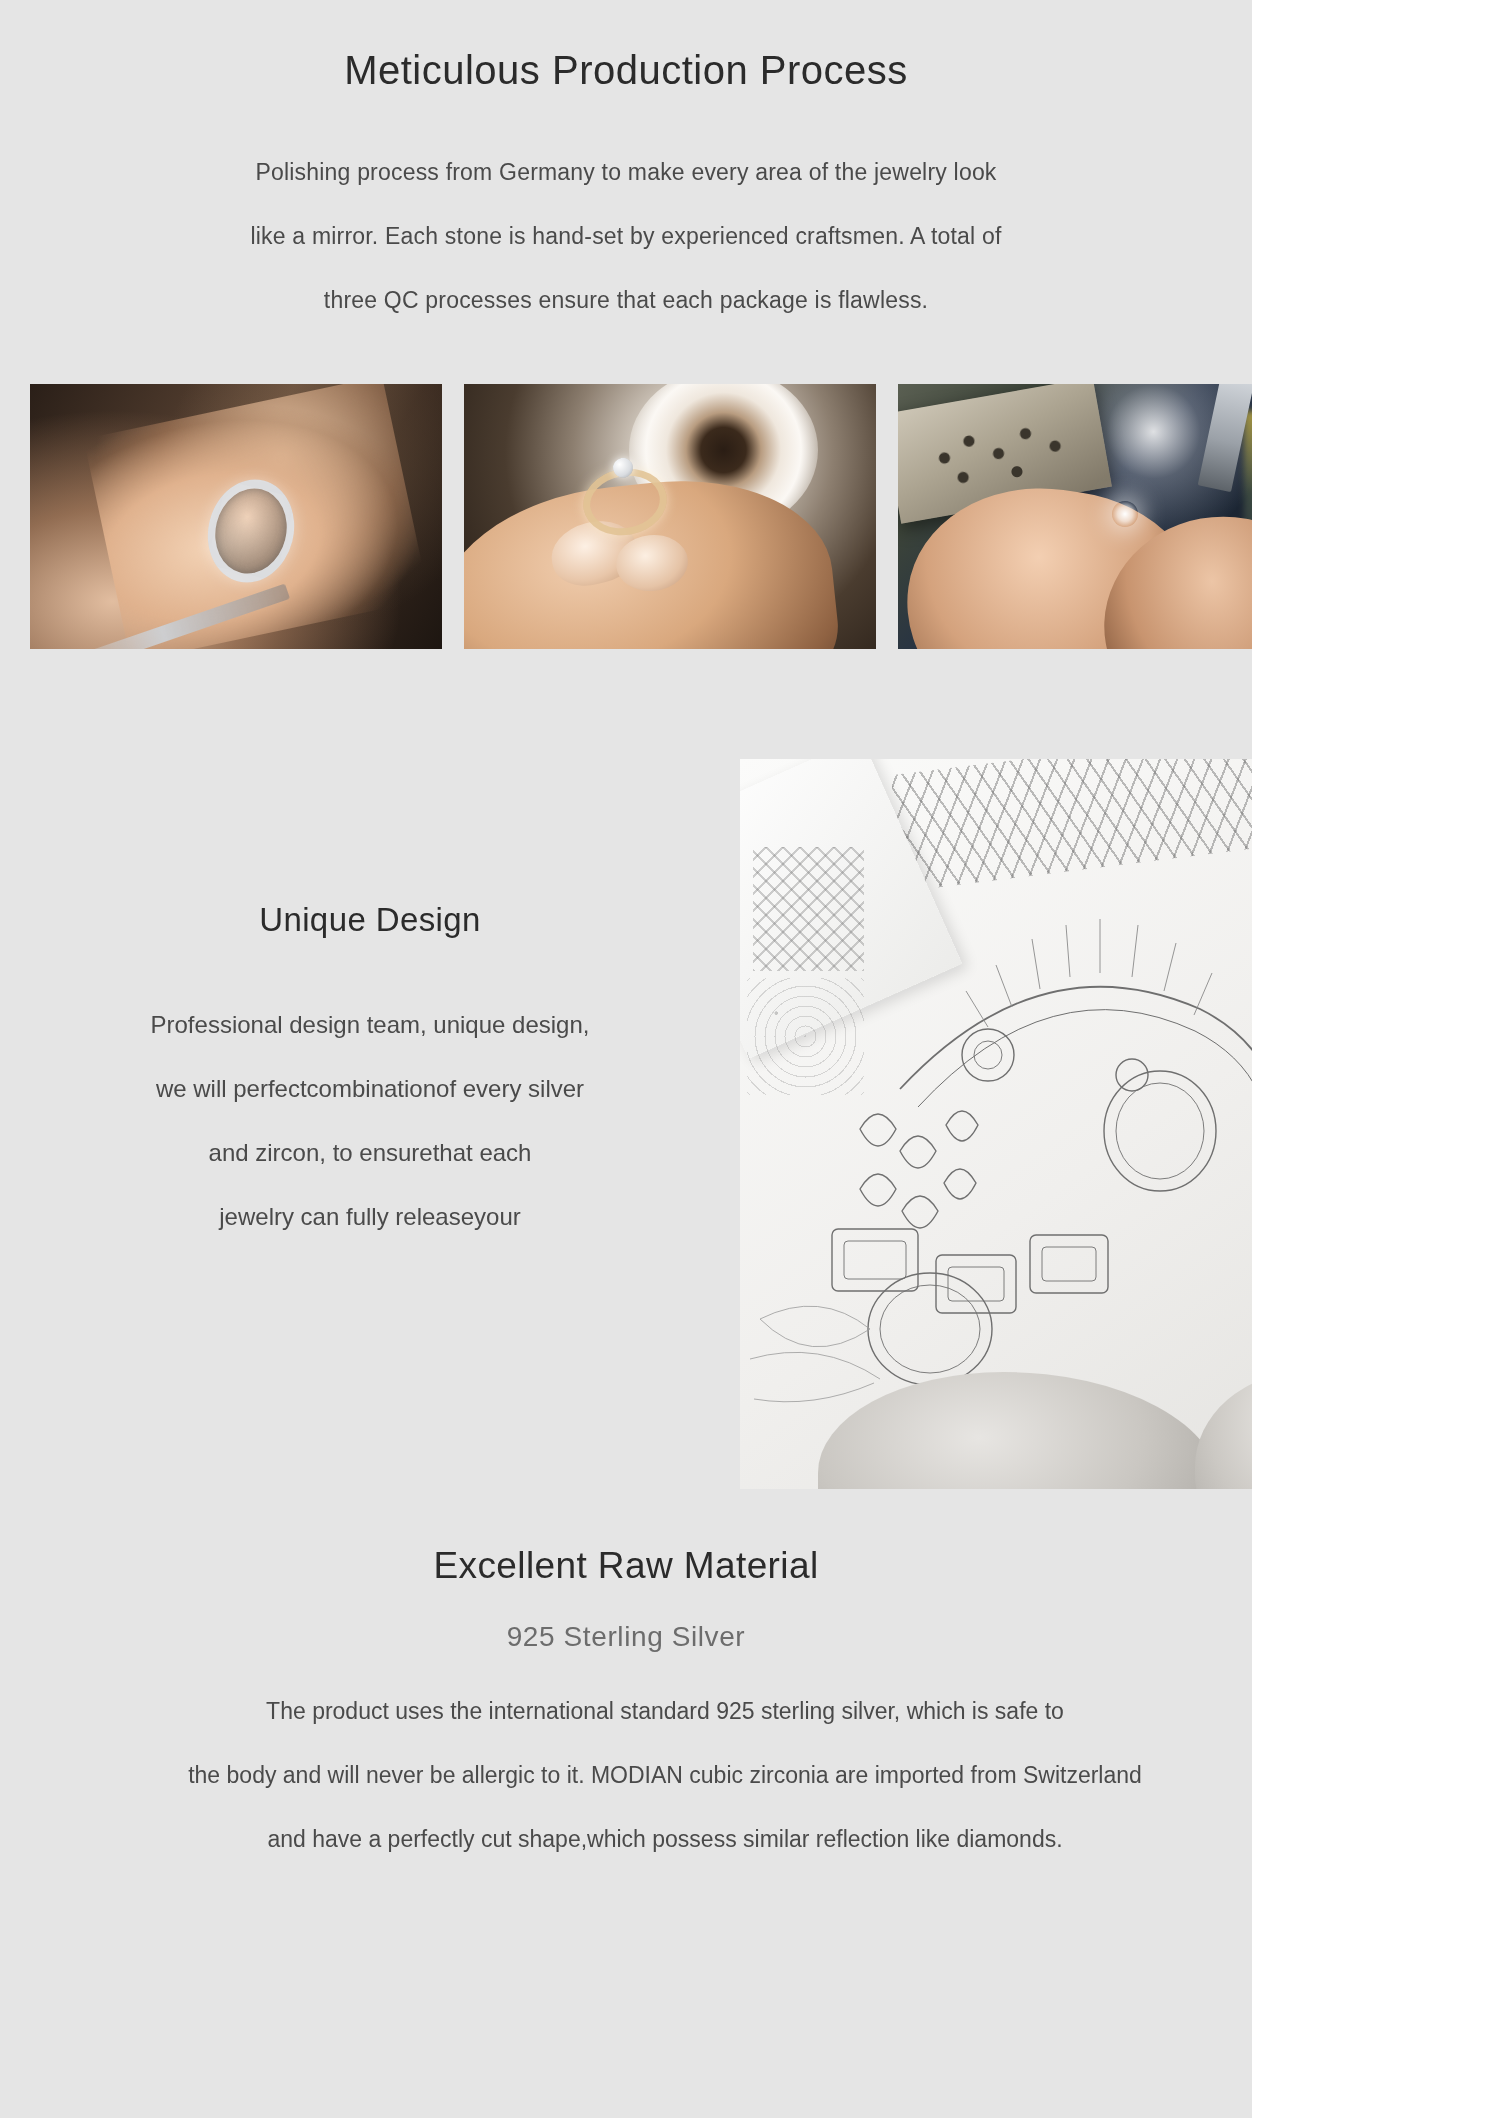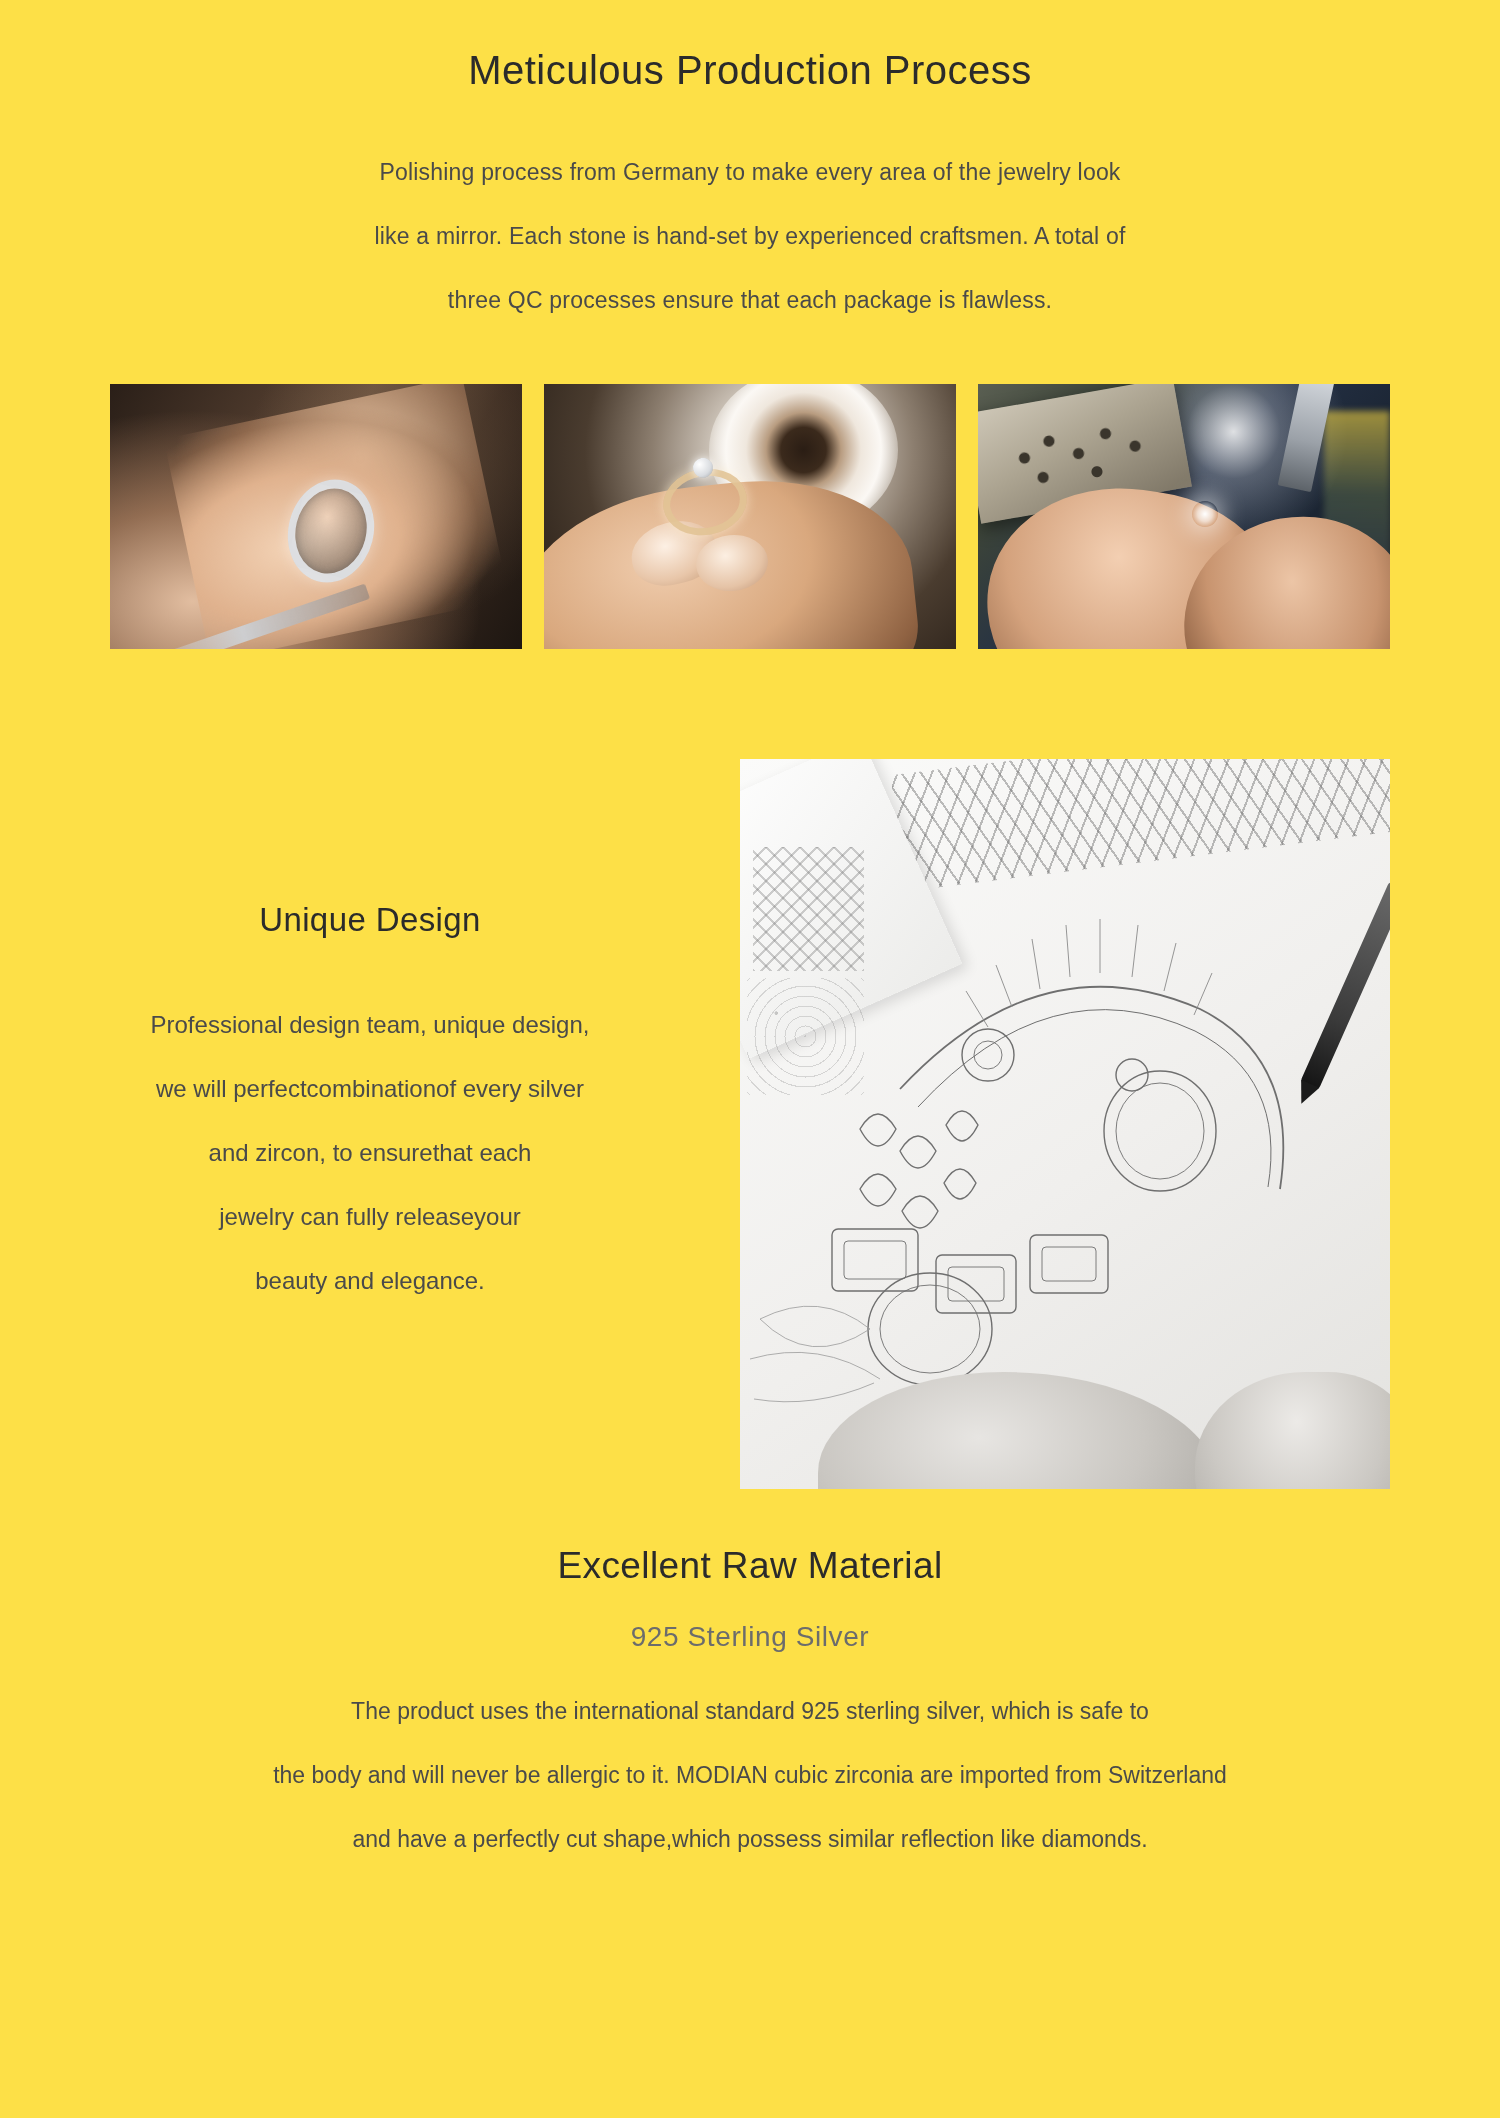--- a/index.html
+++ b/index.html
@@ -8,25 +8,25 @@
     background: #ffffff;
   }
   body {
     width: 1500px;
     min-height: 2118px;
     font-family: "Liberation Sans", sans-serif;
     color: #3c3c3c;
     -webkit-font-smoothing: antialiased;
   }
   .page {
-    width: 1500px;
+    width: 1252px;
     min-height: 2118px;
     position: relative;
     overflow: hidden;
-    background: #fde047;
+    background: #e5e5e5;
   }
 
   
   .section-1 {
     padding-top: 44px;
   }
   .h1-title {
     text-align: center;
     font-size: 40px;
     font-weight: 500;
@@ -399,21 +399,20 @@
   </section>
 
   <section class="section-2">
     <div class="design-text">
       <h2 class="h2-title">Unique Design</h2>
       <div class="design-copy">
         <span class="line">Professional design team, unique design,</span>
         <span class="line">we will perfectcombinationof every silver</span>
         <span class="line">and zircon, to ensurethat each</span>
         <span class="line">jewelry can fully releaseyour</span>
-        <span class="line">beauty and elegance.</span>
       </div>
     </div>
 
     <div class="sketch">
       <div class="paper-main"></div>
       <div class="lace-top"></div>
       <div class="paper-left"></div>
       <div class="pattern-tri"></div>
       <div class="pattern-circles"></div>
 

